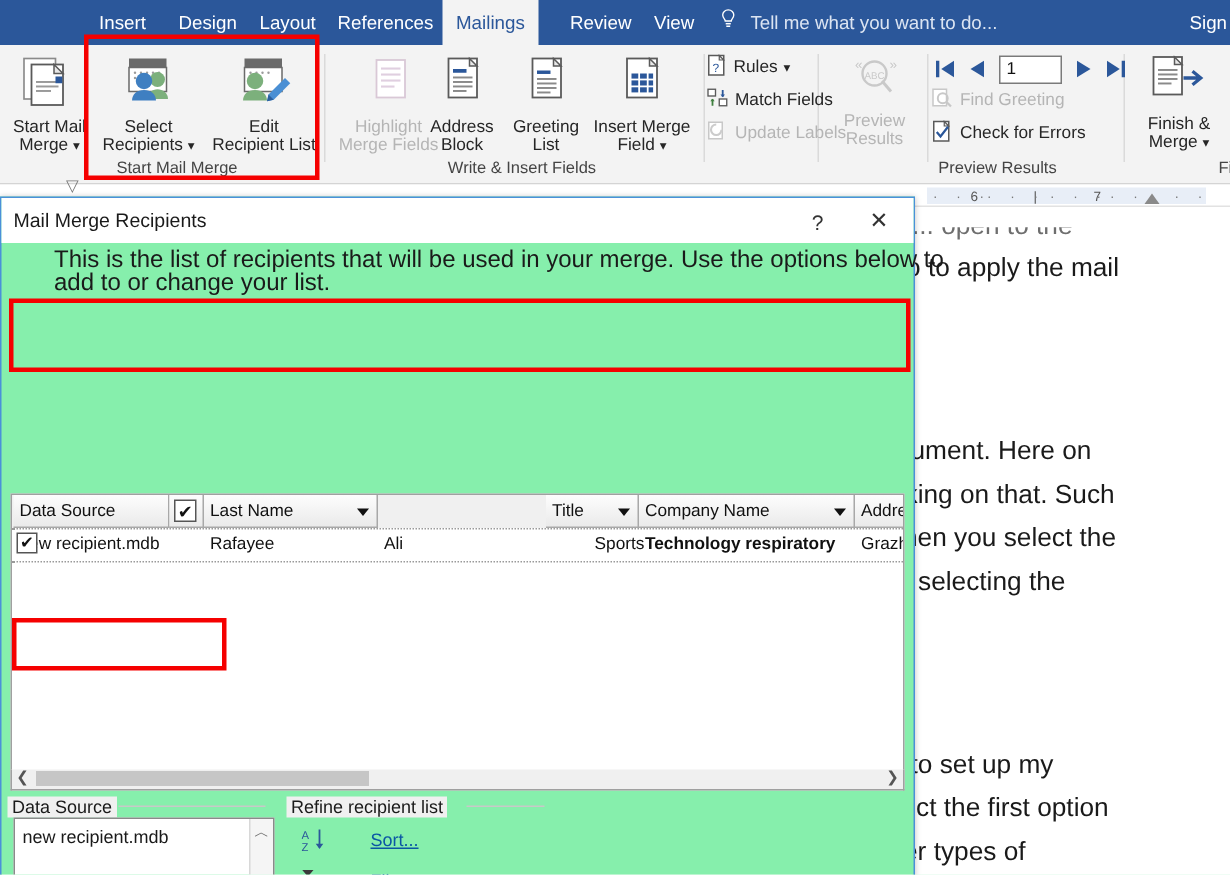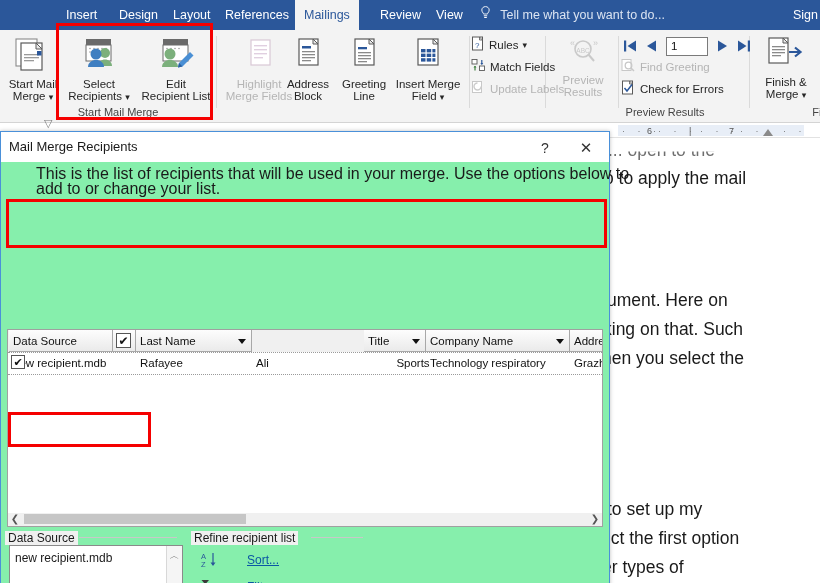--- a/index.html
+++ b/index.html
@@ -322,21 +322,21 @@
             <rect x="7" y="3" width="19" height="26" fill="#fff" stroke="#5a5a5a" stroke-width="1.2"></rect>
             <path d="M21 3 L26 8 L21 8 Z" fill="#e8e8e8" stroke="#5a5a5a" stroke-width="1"></path>
             <rect x="10" y="11" width="9" height="2.3" fill="#2b579a"></rect>
             <rect x="10" y="16" width="13" height="1.3" fill="#8a8a8a"></rect>
             <rect x="10" y="19" width="13" height="1.3" fill="#8a8a8a"></rect>
             <rect x="10" y="22" width="13" height="1.3" fill="#8a8a8a"></rect>
             <rect x="10" y="25" width="9" height="1.3" fill="#8a8a8a"></rect>
           </svg>
         </span>
         <span class="lbl">Greeting</span>
-        <span class="lbl">Line</span>
+        <span class="lbl">List</span>
       </div>
 
       <div class="btn" style="left:386px; top:6px; width:84px;">
         <span class="ico">
           <svg width="32" height="36" viewBox="0 0 32 36">
             <rect x="6" y="3" width="20" height="26" fill="#fff" stroke="#5a5a5a" stroke-width="1.2"></rect>
             <path d="M21 3 L26 8 L21 8 Z" fill="#e8e8e8" stroke="#5a5a5a" stroke-width="1"></path>
             <g fill="#2b579a">
               <rect x="9" y="13" width="4.5" height="3.4"></rect>
                 <rect x="14.7" y="13" width="4.5" height="3.4"></rect>
@@ -389,20 +389,21 @@
           <span style="margin-right:4px;">
             <svg width="15" height="15" viewBox="0 0 15 15">
                 <rect x="1.5" y="1.5" width="9" height="11" fill="#fff" stroke="#c8c8c8" stroke-width="1"></rect>
                 <path d="M10 6.5a3.5 3.5 0 1 1-3.5-3.5" fill="none" stroke="#cccccc" stroke-width="1.4"></path>
               </svg>
           </span>
           <span>Update Labels</span>
         </span>
       </div>
 
+      <div class="grp-label" style="left:258px; top:76px; width:180px;">Write &amp; Insert Fields</div>
 
       <div class="btn dim" style="left:551px; top:6px; width:64px;">
         <span class="ico">
           <svg width="40" height="32" viewBox="0 0 40 32">
             <circle cx="20" cy="13" r="8" fill="none" stroke="#c9c9c9" stroke-width="1.6"></circle>
             <text x="20" y="16.5" font-size="6.5" fill="#c9c9c9" text-anchor="middle" font-family="Liberation Sans">ABC</text>
             <path d="M25 18 L31 25" stroke="#c9c9c9" stroke-width="2" fill="none"></path>
             <text x="7" y="10" font-size="9" fill="#c9c9c9" font-family="Liberation Sans">«</text>
             <text x="30" y="10" font-size="9" fill="#c9c9c9" font-family="Liberation Sans">»</text>
           </svg>
@@ -502,20 +503,21 @@
     </div>
 
     <div class="doc-area">
       <div class="doc-page">
         <div class="doc-edge" style="left:612px;"></div>
         <div class="doc-line" style="left:612px; top:2px; color:#6e6e6e; clip-path:inset(55% 0 0 0);">... open to the</div>
         <div class="doc-line" style="left:608px; top:30px;">o to apply the mail</div>
         <div class="doc-line" style="left:611px; top:152px;">ument. Here on</div>
         <div class="doc-line" style="left:607px; top:181px;">king on that. Such</div>
         <div class="doc-line" style="left:606px; top:210px;">hen you select the</div>
+        <div class="doc-line" style="left:616px; top:239px;">selecting the</div>
         <div class="doc-line" style="left:611px; top:361px;">to set up my</div>
         <div class="doc-line" style="left:605px; top:390px;">ect the first option</div>
         <div class="doc-line" style="left:606px; top:419px;">er types of</div>
       </div>
     </div>
   </div>
 
   <div class="dialog">
 
     <div class="dlg-title">
@@ -554,21 +556,21 @@
         </div>
       </div>
 
       <div class="row-top"></div>
       <div>
         <div class="rcell" style="left:1px; width:104px;">new recipient.mdb</div>
         <div class="rcheck">✔</div>
         <div class="rcell" style="left:128px; width:116px;">Rafayee</div>
         <div class="rcell" style="left:244px; width:112px;">Ali</div>
         <div class="rcell" style="left:372px; width:62px;text-align:center;">Sports</div>
-        <div class="rcell" style="left:418px; width:144px;">Technology respiratory</div>
+        <div class="rcell" style="left:418px; width:144px;font-weight:bold;">Technology respiratory</div>
         <div class="rcell" style="left:562px; width:110px;">Grazho</div>
       </div>
       <div class="row-sep"></div>
     </div>
 
     <div class="hscroll">
       <div class="arrowL">❮</div>
       <div class="thumb"></div>
       <div class="arrowR">❯</div>
     </div>

